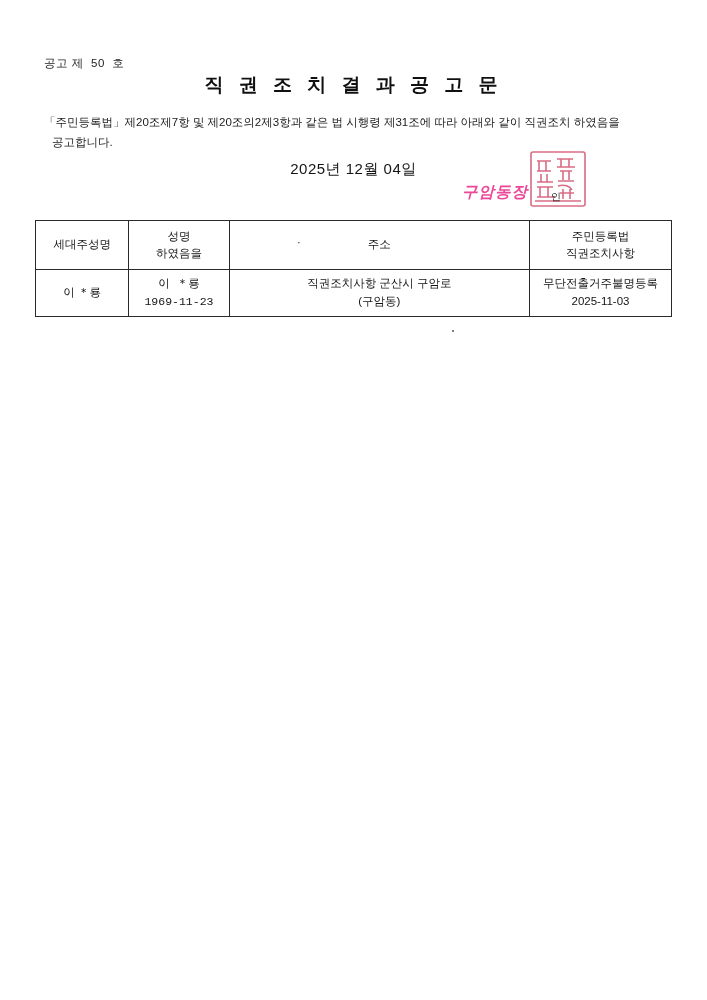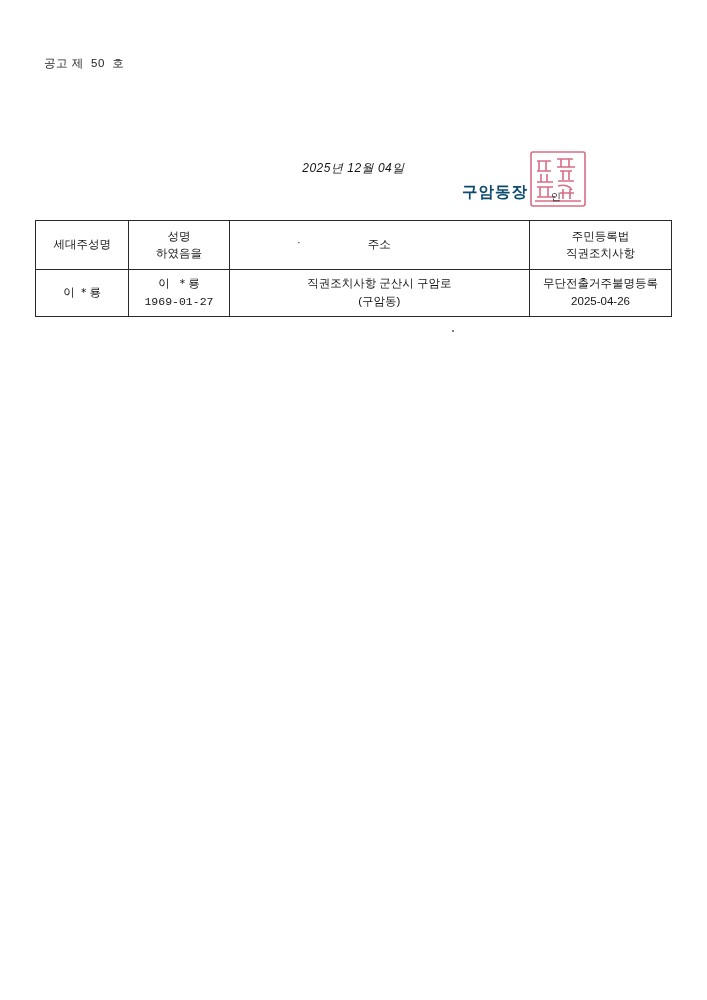--- a/index.html
+++ b/index.html
@@ -62,41 +62,41 @@
     display: block;
     margin-left: 8px;
   }
 
   .doc-date {
     position: absolute;
     left: 0;
     right: 0;
     top: 160px;
     text-align: center;
-    font-size: 12px;
+    font-size: 15px;
     letter-spacing: 0.5px;
     color: #151515;
-    font-style: italic;
   }
 
   .issuer-row {
     position: absolute;
     left: 0;
     right: 0;
     top: 182px;
     height: 34px;
   }
   .issuer-name {
     position: absolute;
     left: 462px;
     top: 0;
     font-size: 15.5px;
     font-weight: bold;
     letter-spacing: 1px;
-    color: #0c4a6e;
+    color: #ec4899;
+    font-style: italic;
   }
   .issuer-seal-label {
     position: absolute;
     left: 551px;
     top: 8px;
     font-size: 10px;
     color: #1a1a1a;
   }
 
   .seal {
@@ -163,21 +163,26 @@
     border-radius: 50%;
   }
 </style>
 </head>
 <body>
 
 <div class="page">
 
   <div class="notice-number">공고 제  50  호</div>
 
-
+  <div class="doc-title">직 권 조 치 결 과 공 고 문</div>
+
+  <div class="legal-body">
+    <span class="indent">「주민등록법」제20조제7항 및 제20조의2제3항과 같은 법 시행령 제31조에 따라 아래와 같이 직권조치 하였음을</span>
+    <span class="line2">공고합니다.</span>
+  </div>
 
   <div class="doc-date">2025년 12월 04일</div>
 
   <div class="seal">
     <svg width="62" height="62" viewBox="0 0 62 62" fill="none" stroke="currentColor" stroke-width="1.6">
       <rect x="4" y="4" width="54" height="54" rx="2"></rect>
       <path d="M10 13 h14 M12 13 v10 M19 13 v10 M10 23 h14 M14 26 v8 M20 26 v8 M10 34 h16"></path>
       <path d="M30 11 h16 M34 11 v8 M42 11 v8 M30 19 h18 M33 23 h12 M36 23 v9 M42 23 v9 M31 33 h16"></path>
       <path d="M10 39 h16 M13 39 v10 M21 39 v10 M10 49 h18"></path>
       <path d="M31 38 c6 -2 12 0 14 4 M33 45 h14 M36 41 v10 M43 41 v10"></path>
@@ -211,29 +216,29 @@
         </th>
       </tr>
     </thead>
     <tbody>
       <tr>
         <td class="col-name">
           <span class="cell-sub">이 ＊룡</span>
         </td>
         <td class="col-birth">
           <span class="cell-sub">이 ＊룡</span>
-          <span class="cell-sub">1969-01-27</span>
+          <span class="cell-sub">1969-11-23</span>
         </td>
         <td class="col-addr">
           <span class="cell-sub">직권조치사항 군산시 구암로</span>
           <span class="cell-sub">(구암동)</span>
         </td>
         <td class="col-action">
           <span class="cell-sub">무단전출거주불명등록</span>
-          <span class="cell-sub">2025-04-26</span>
+          <span class="cell-sub">2025-11-03</span>
         </td>
       </tr>
     </tbody>
   </table>
 
   <div class="stray-dot"></div>
 
 </div>
 
 </body></html>

